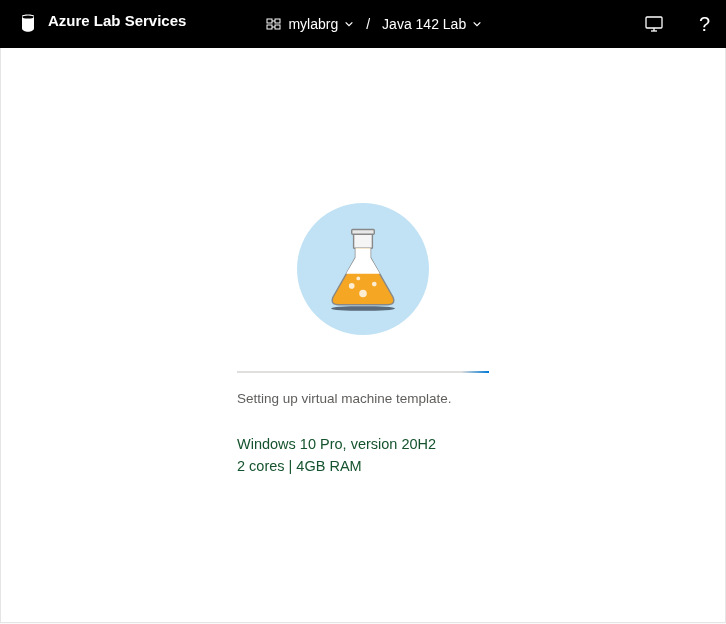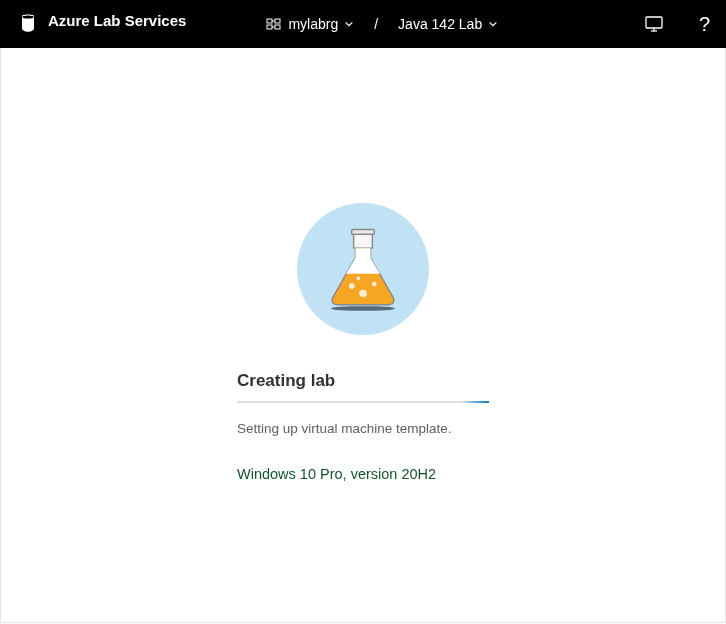--- a/index.html
+++ b/index.html
@@ -36,21 +36,21 @@
     }
     .brand-text {
       font-weight: 600;
       font-size: 15px;
       color: #fff;
     }
     .breadcrumbs {
       margin-left: 80px;
       display: flex;
       align-items: center;
-      gap: 20px;
+      gap: 12px;
       color: #fff;
       font-size: 14px;
     }
     .crumb {
       display: flex;
       align-items: center;
       gap: 6px;
       cursor: pointer;
     }
     .crumb-icon {
@@ -210,20 +210,20 @@
       <path d="M42 28 L42 38 L32 55 L68 55 L58 38 L58 28 Z" fill="#fff"></path>
       <circle cx="38" cy="68" r="3" fill="#fff" opacity="0.8"></circle>
       <circle cx="50" cy="76" r="4" fill="#fff" opacity="0.8"></circle>
       <circle cx="62" cy="66" r="2.5" fill="#fff" opacity="0.8"></circle>
       <circle cx="45" cy="60" r="2" fill="#fff" opacity="0.8"></circle>
       <ellipse cx="50" cy="92" rx="34" ry="2.5" fill="#5a6a7a"></ellipse>
     </svg>
   </div>
 
   <div class="status-block">
-    <div class="status-title">Creating lab</div>
     <div class="progress-bar">
       <div class="progress-segment"></div>
     </div>
     <div class="status-sub">Setting up virtual machine template.</div>
     <div class="spec-line">Windows 10 Pro, version 20H2</div>
+    <div class="spec-line">2 cores | 4GB RAM</div>
   </div>
 </div>
 
 </body></html>

